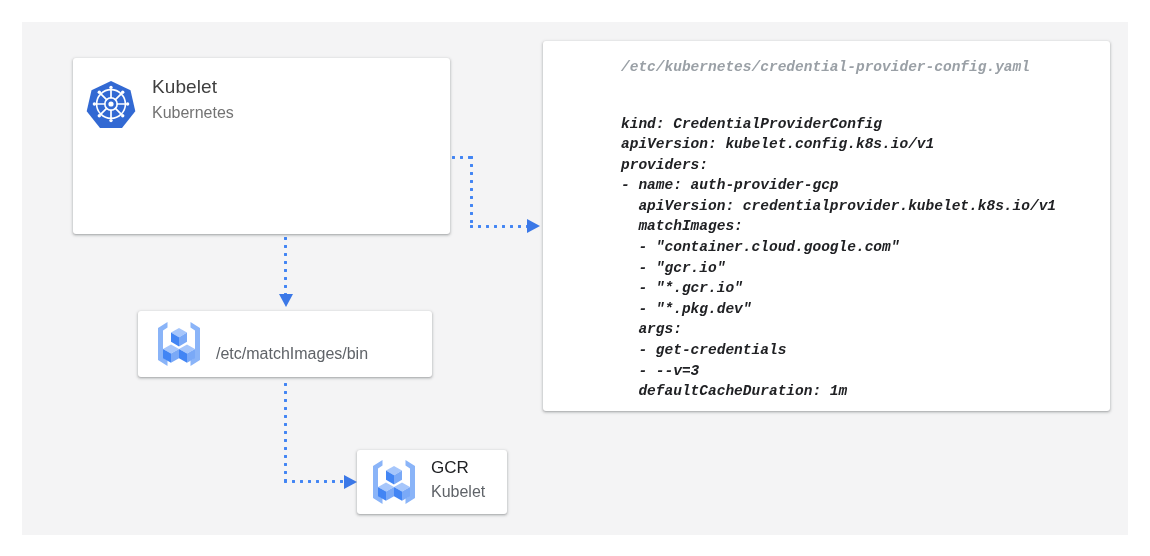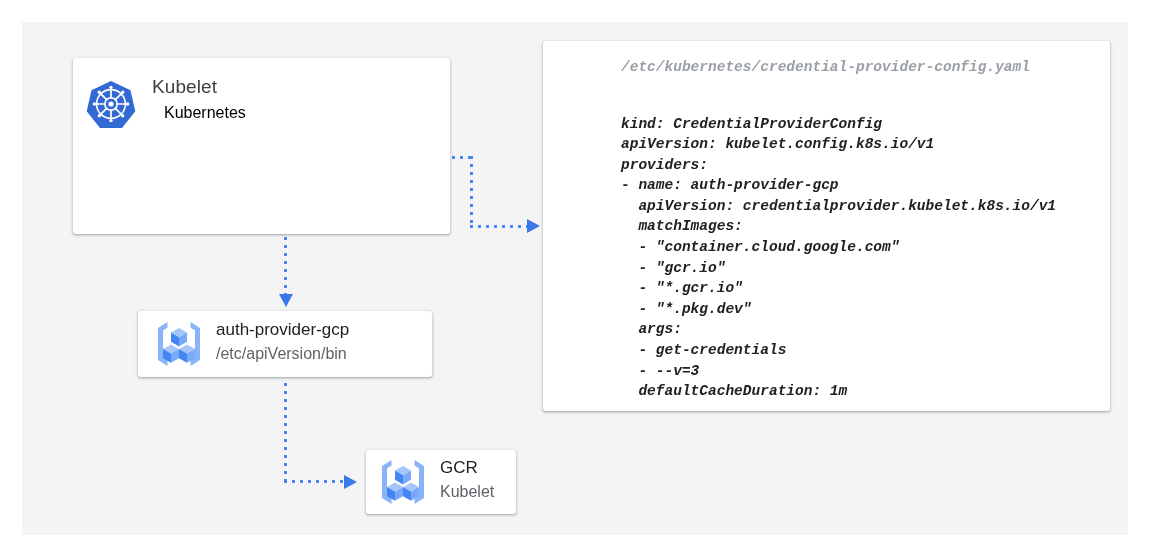--- a/index.html
+++ b/index.html
@@ -60,22 +60,21 @@
     top: 18px;
     font-size: 19px;
     color: #404040;
     letter-spacing: .1px;
   }
   #kubelet-card .subtitle {
     position: absolute;
     left: 79px;
     top: 46px;
     font-size: 16px;
-    color: #000000;
-    margin-left: 12px;
+    color: #737373;
   }
   #kubelet-card .flagline {
     position: absolute;
     left: 79px;
     font-size: 15.5px;
     color: #5f6368;
     white-space: nowrap;
   }
   #kubelet-card .flagline.l1 { top: 90px; }
   #kubelet-card .flagline.l2 { top: 113px; }
@@ -108,21 +107,20 @@
     font-size: 16px;
     color: #5f6368;
   }
 
   
   #gcr-card {
     left: 357px;
     top: 450px;
     width: 150px;
     height: 64px;
-    margin-left: 9px;
   }
   #gcr-card .g-icon-wrap {
     position: absolute;
     left: 8px;
     top: 4px;
     width: 58px;
     height: 56px;
   }
   #gcr-card .title {
     position: absolute;
@@ -271,22 +269,21 @@
           <polygon points="13,33 21,37.6 21,46.8 13,42.2" fill="#4285f4"></polygon>
           <polygon points="29,33 29,42.2 21,46.8 21,37.6" fill="#7aa9f7"></polygon>
         </g>
         <g>
           <polygon points="37,28.4 45,33 37,37.6 29,33" fill="#a6c6fb"></polygon>
           <polygon points="29,33 37,37.6 37,46.8 29,42.2" fill="#4285f4"></polygon>
           <polygon points="45,33 45,42.2 37,46.8 37,37.6" fill="#7aa9f7"></polygon>
         </g>
       </svg>
     </div>
-    <div class="title">auth-provider-gcp</div>
-    <div class="subtitle">/etc/apiVersion/bin</div>
+    <div class="subtitle">/etc/matchImages/bin</div>
   </div>
 
   <div class="card" id="gcr-card">
     <div class="g-icon-wrap">
       <svg viewBox="0 0 58 56" width="58" height="56" aria-hidden="true">
         <path d="M17.5 6 L8 12 L8 44 L17.5 50 L17.5 44.6 L13 41.6 L13 14.4 L17.5 11.4 Z" fill="#8ab4f8"></path>
         <path d="M40.5 6 L50 12 L50 44 L40.5 50 L40.5 44.6 L45 41.6 L45 14.4 L40.5 11.4 Z" fill="#8ab4f8"></path>
         <g>
           <polygon points="29,12 37,16.6 29,21.2 21,16.6" fill="#a6c6fb"></polygon>
           <polygon points="21,16.6 29,21.2 29,30.4 21,25.8" fill="#4285f4"></polygon>

